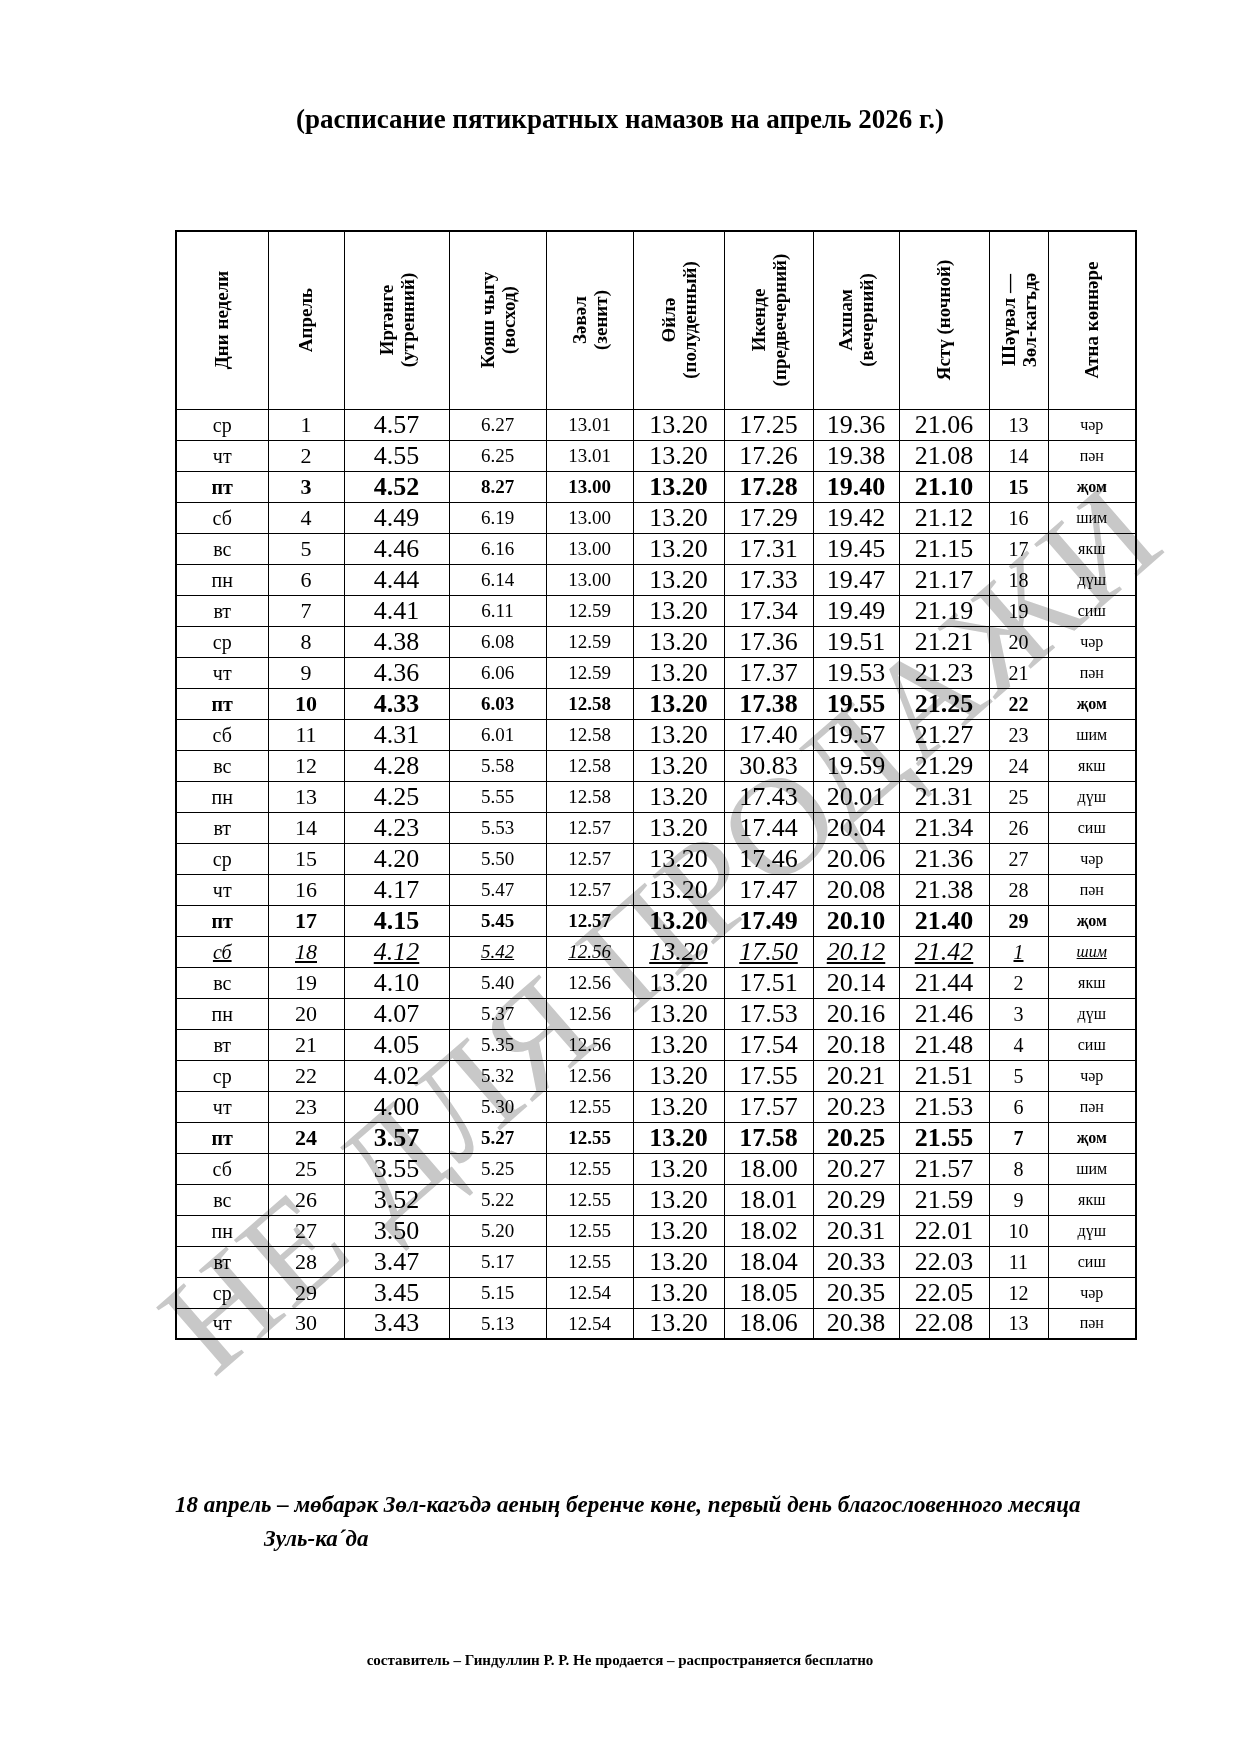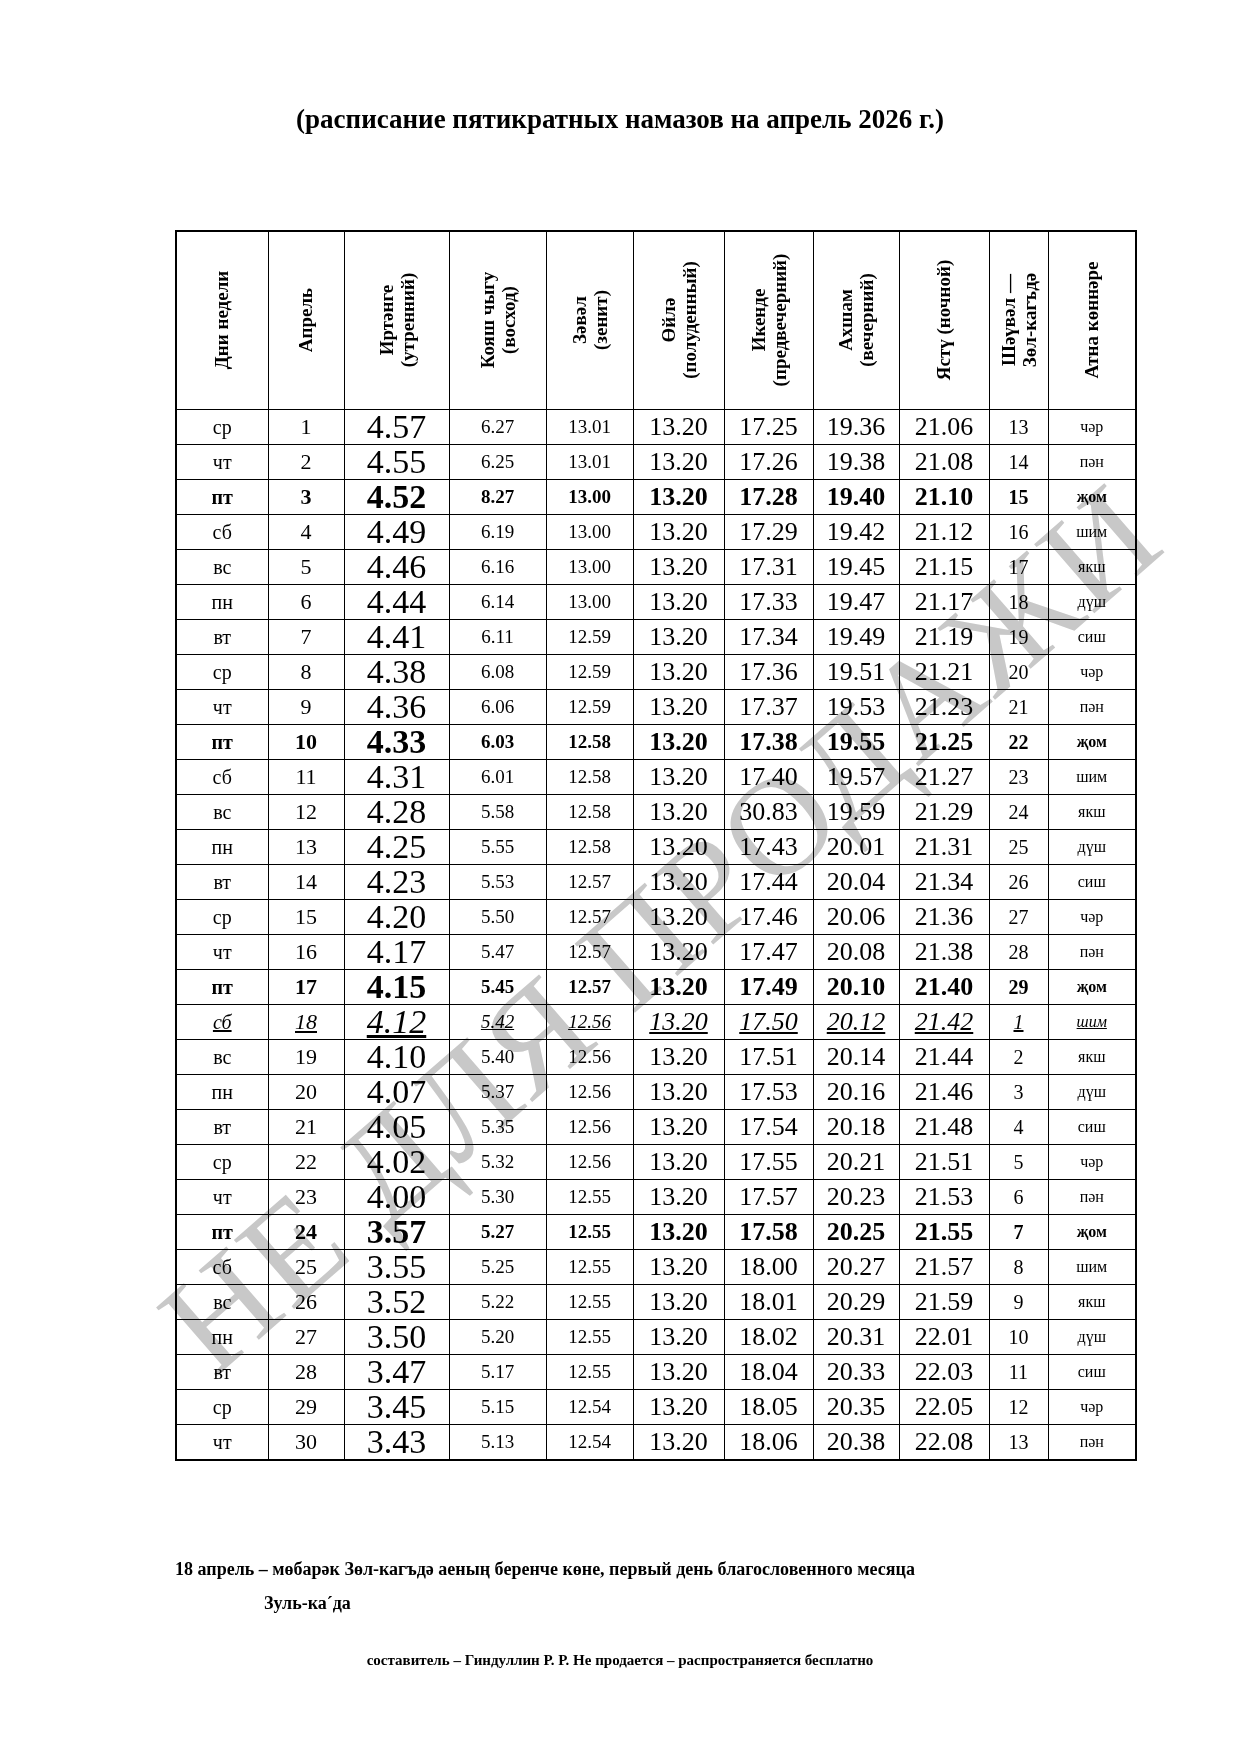--- a/index.html
+++ b/index.html
@@ -70,35 +70,36 @@
     line-height: 1.12;
     white-space: pre-line;
   }
   .ptable td { height: 31px; line-height: 1; }
   
   .col-day{width:92px} .col-date{width:76px} .col-fajr{width:105px}
   .col-sunrise{width:97px} .col-zawal{width:87px} .col-zuhr{width:91px}
   .col-asr{width:89px} .col-maghrib{width:86px} .col-isha{width:90px}
   .col-hijri{width:59px} .col-atna{width:88px}
   
-  .c-day{font-size:20px} .c-date{font-size:22px} .c-fajr{font-size:34px}
+  .c-day{font-size:20px} .c-date{font-size:22px} .c-fajr{font-size:26px}
   .c-sunrise{font-size:19px} .c-zawal{font-size:19px}
   .c-zuhr,.c-asr,.c-maghrib,.c-isha{font-size:26px}
   .c-hijri{font-size:20px} .c-atna{font-size:16px}
   
   .row-bold td { font-weight: bold; }
   .row-emph td { font-style: italic; text-decoration: underline; }
   .footnote {
     position: absolute;
     left: 175px;
-    top: 1552px;
+    top: 1488px;
     font-weight: bold;
-    font-size: 18px;
+    font-size: 23px;
     line-height: 34px;
     z-index: 1;
+    font-style: italic;
   }
   .footnote .indent { margin-left: 89px; }
   .credit {
     position: absolute;
     left: 0;
     top: 1652px;
     width: 100%;
     text-align: center;
     font-weight: bold;
     font-size: 15px;

